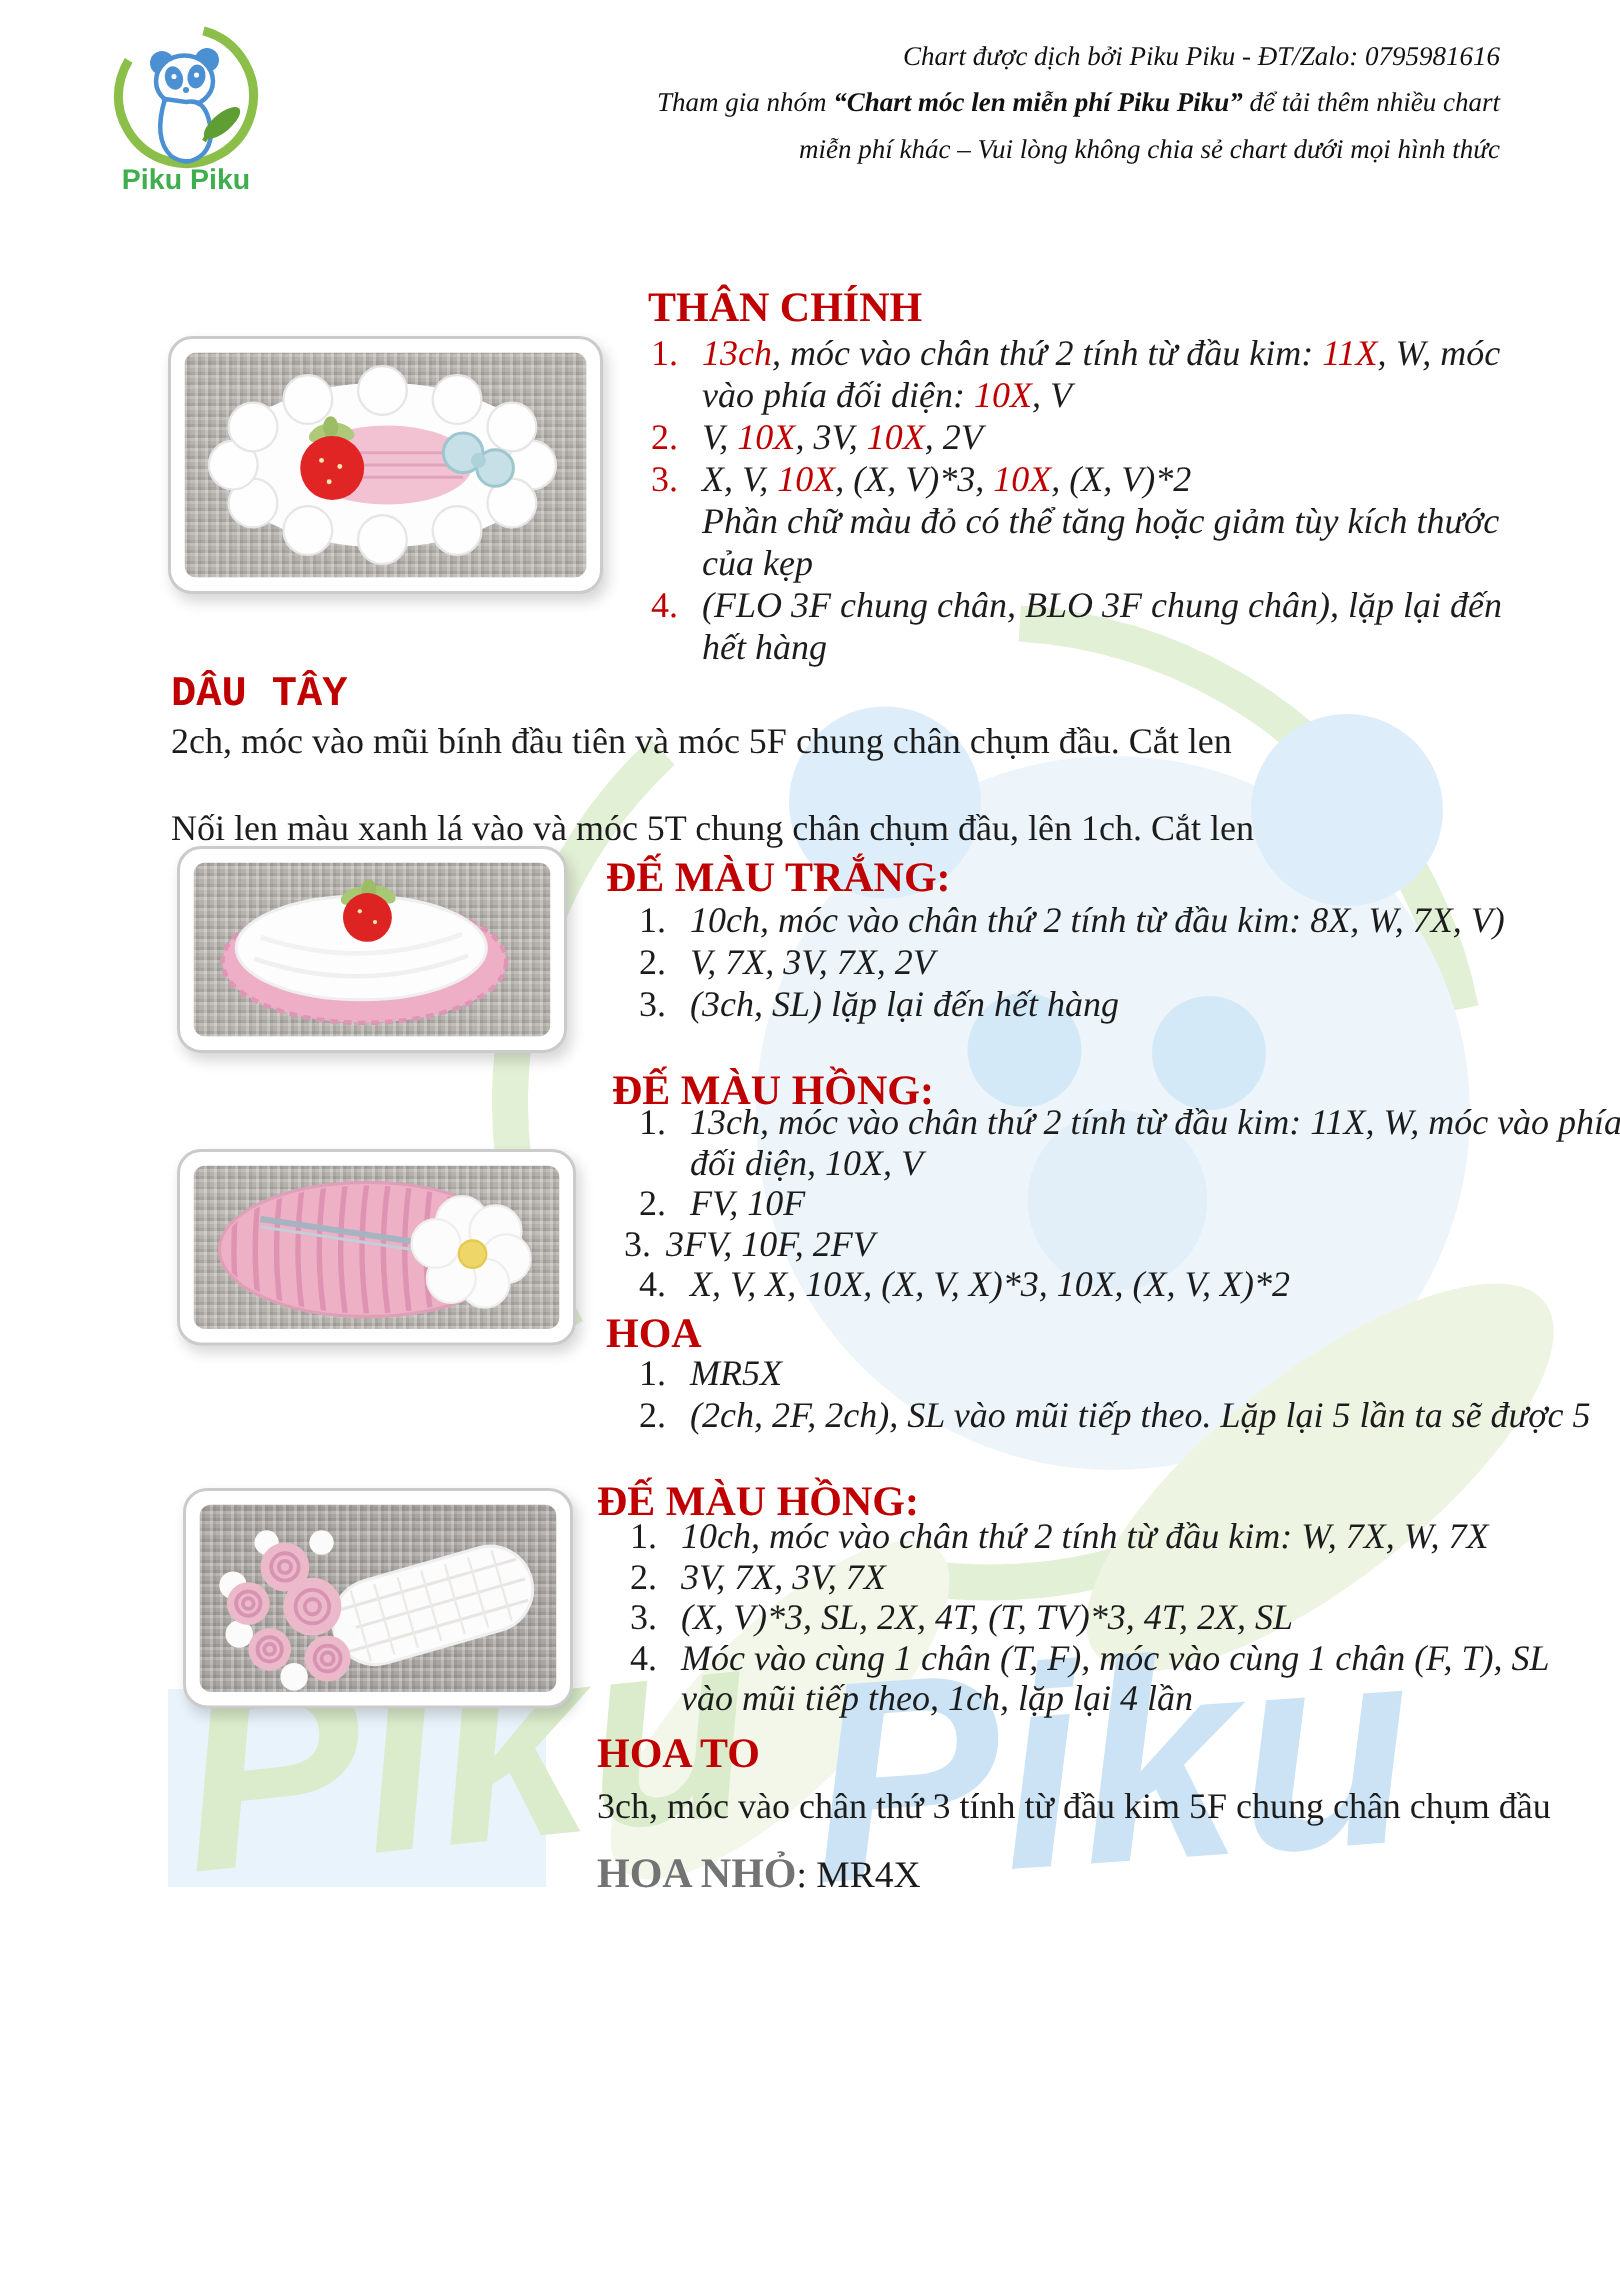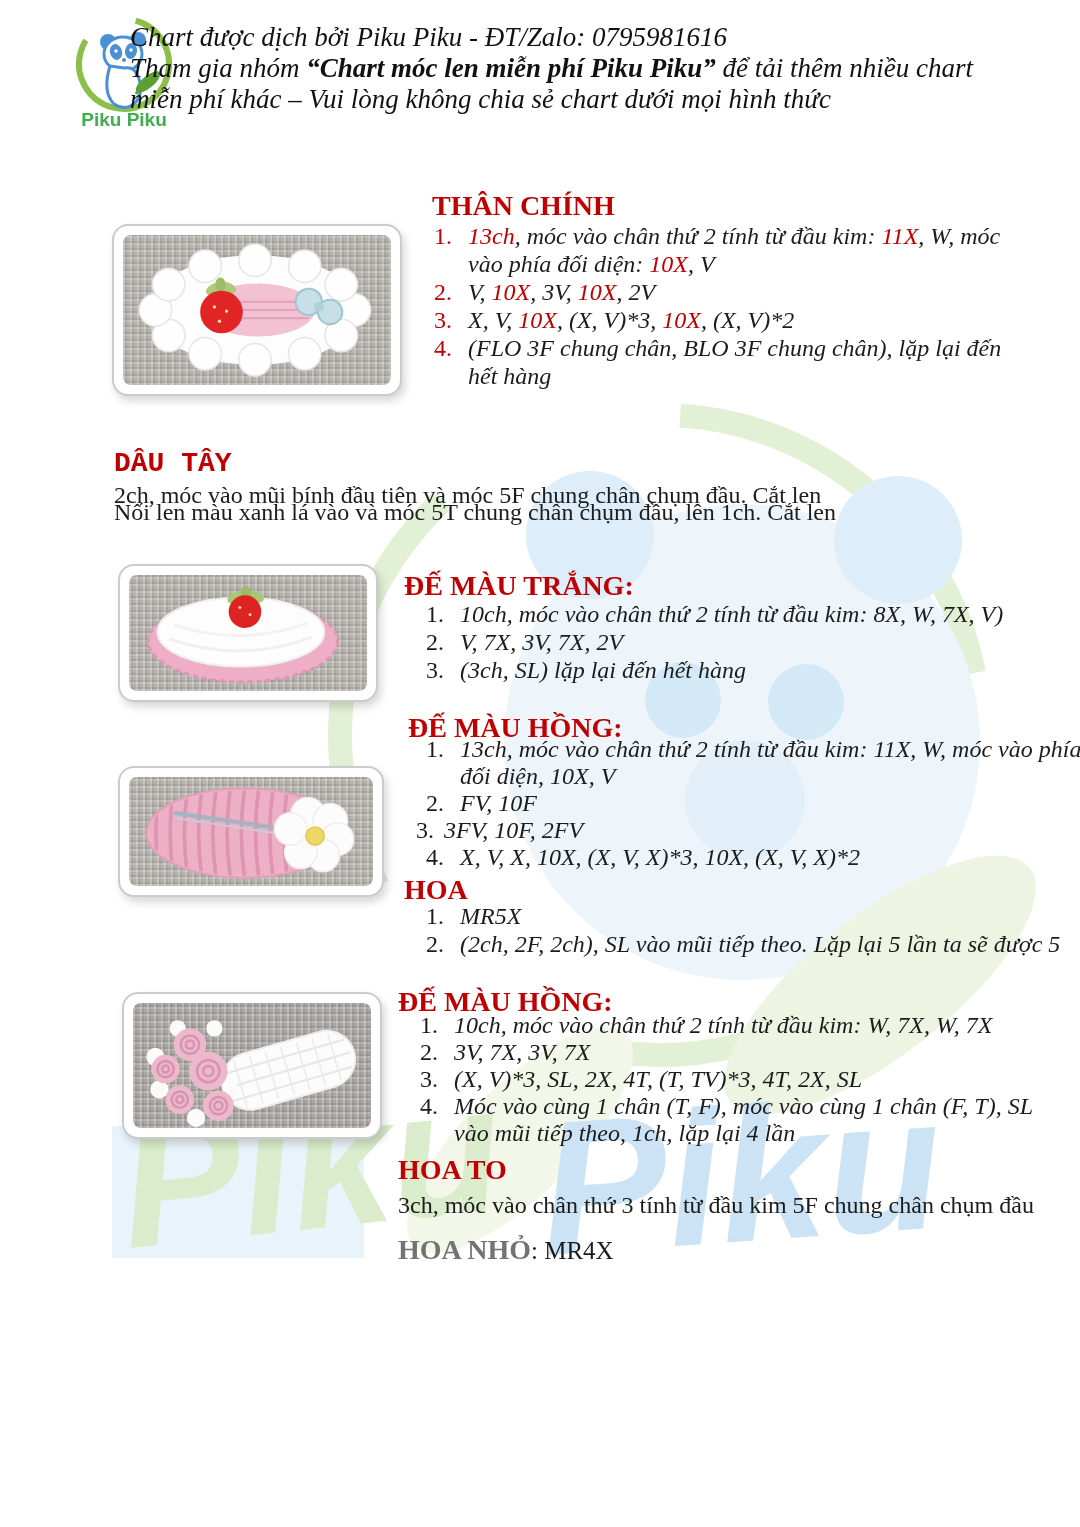--- a/index.html
+++ b/index.html
@@ -1,21 +1,21 @@
 <!DOCTYPE html>
 <html><head>
 <meta charset="utf-8">
 <style>
   html,body{margin:0;padding:0;background:#fff;}
   .page{position:relative;width:1080px;height:1527px;background:#fff;overflow:hidden;
         font-family:"Liberation Serif","DejaVu Serif",serif;color:#1c1c1c;}
   .abs{position:absolute;}
   
-  .hdr{left:130px;top:22px;width:870px;text-align:left;font-style:italic;
-       font-size:27px;line-height:31px;color:#111;}
+  .hdr{left:130px;top:22px;width:870px;text-align:right;font-style:italic;
+       font-size:18px;line-height:31px;color:#111;}
   .hdr .b{font-weight:bold;}
   
   .cjk{left:185px;top:178px;font-size:42px;letter-spacing:26px;color:#b7b3af;opacity:.38;
        font-family:"DejaVu Sans",sans-serif;white-space:nowrap;}
   
   .title{font-weight:bold;color:#c00000;font-size:28px;line-height:32px;white-space:nowrap;}
   .title-inline{font-weight:bold;color:#737373;font-size:28px;}
   
   .list{font-size:24px;}
   .row{display:flex;line-height:28px;}
@@ -138,31 +138,38 @@
     </div>
     <div class="row">
       <span class="num">2.</span>
       <div class="txt ln"><span>V, </span><span class="r">10X</span><span>, 3V, </span><span class="r">10X</span><span>, 2V</span></div>
     </div>
     <div class="row">
       <span class="num">3.</span>
       <div class="txt ln"><span>X, V, </span><span class="r">10X</span><span>, (X, V)*3, </span><span class="r">10X</span><span>, (X, V)*2</span></div>
     </div>
     <div class="row">
+      <span class="num"></span>
+      <div class="txt">
+        <div class="ln">Phần chữ màu đỏ có thể tăng hoặc giảm tùy kích thước</div>
+        <div class="ln">của kẹp</div>
+      </div>
+    </div>
+    <div class="row">
       <span class="num">4.</span>
       <div class="txt">
         <div class="ln">(FLO 3F chung chân, BLO 3F chung chân), lặp lại đến</div>
         <div class="ln">hết hàng</div>
       </div>
     </div>
   </div>
 
   <div class="abs title" style="left:114px;top:448px;font-family:Liberation Mono, monospace;">DÂU TÂY</div>
   <div class="abs body-line" style="left:114px;top:480px;">2ch, móc vào mũi bính đầu tiên và móc 5F chung chân chụm đầu. Cắt len</div>
-  <div class="abs body-line" style="left:114px;top:497px;text-align:center;">Nối len màu xanh lá vào và móc 5T chung chân chụm đầu, lên 1ch. Cắt len</div>
+  <div class="abs body-line" style="left:114px;top:538px;text-align:center;">Nối len màu xanh lá vào và móc 5T chung chân chụm đầu, lên 1ch. Cắt len</div>
 
   <div class="photo" style="left:118px;top:564px;width:256px;height:134px;">
     <div class="fab">
       <svg viewBox="0 0 234 112">
         <ellipse cx="112" cy="64" rx="93" ry="40" fill="#eeafc6" stroke="#df96b6" stroke-width="3" stroke-dasharray="5 4"></ellipse>
         <ellipse cx="110" cy="55" rx="82" ry="34" fill="#fdfdfd" stroke="#efefef" stroke-width="2"></ellipse>
         <path d="M40 62 Q110 86 180 60" stroke="#f0f0f0" stroke-width="3" fill="none"></path>
         <path d="M44 48 Q110 70 176 46" stroke="#f2f2f2" stroke-width="3" fill="none"></path>
         <g>
           <ellipse cx="105" cy="21" rx="9" ry="5" fill="#a9c873" transform="rotate(-25 105 21)"></ellipse>

